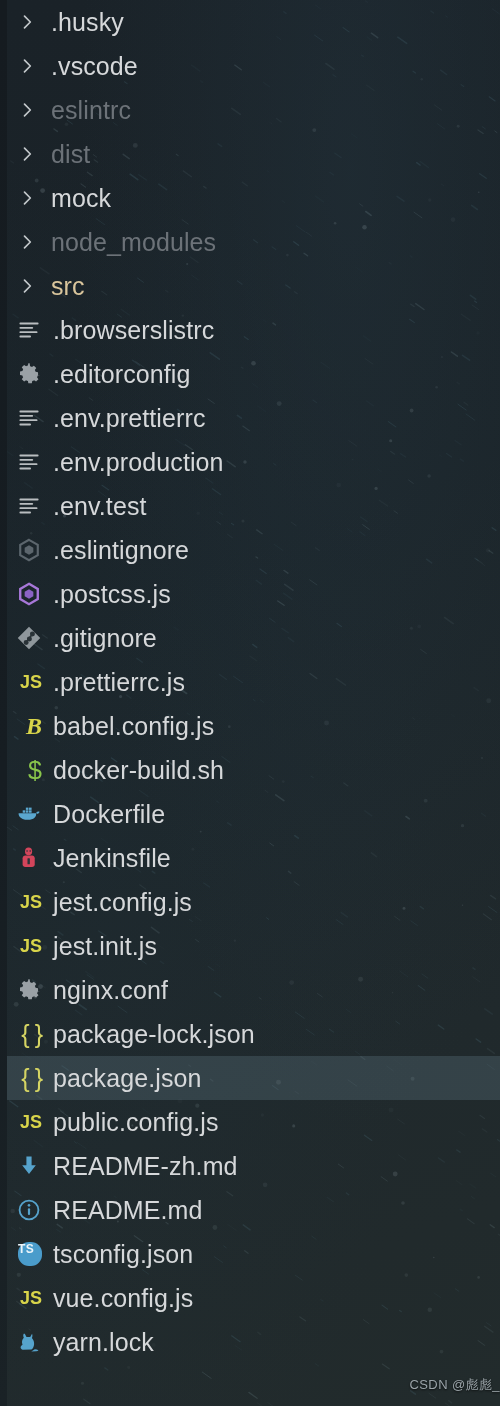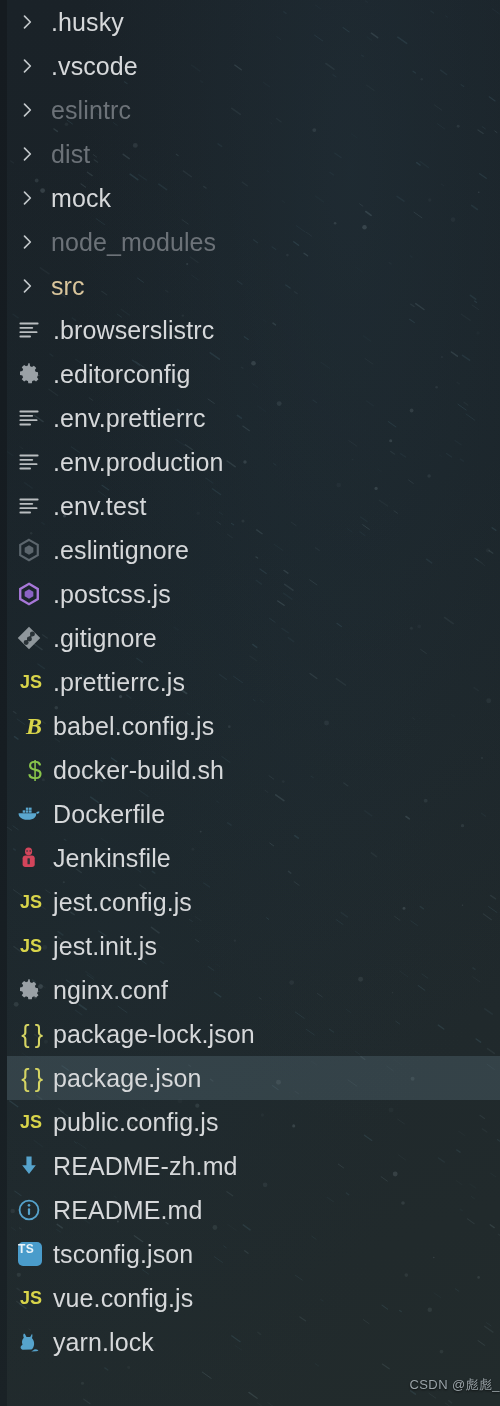--- a/index.html
+++ b/index.html
@@ -98,21 +98,21 @@
     font-family: "Liberation Sans", sans-serif;
     line-height: 30px;
   }
   .glyph.js   { color: #d8d44a; font-size: 18px; }
   .glyph.json { color: #d5d463; font-size: 25px; font-weight: normal; letter-spacing:-1px; }
   .glyph.babel{ color: #d8d44a; font-size: 24px; font-family: "Liberation Serif", serif; font-style: italic; }
   .glyph.sh   { color: #89c64b; font-size: 25px; font-weight: normal; }
 
   .ts-badge {
     width: 24px; height: 24px;
-    border-radius: 5px;
+    border-radius: 11px;
     background: #4a9ccb;
     color: #eaf4fa;
     font-size: 12px;
     font-weight: bold;
     display: flex;
     align-items: center;
     justify-content: center;
     letter-spacing: .3px;
   }
 

